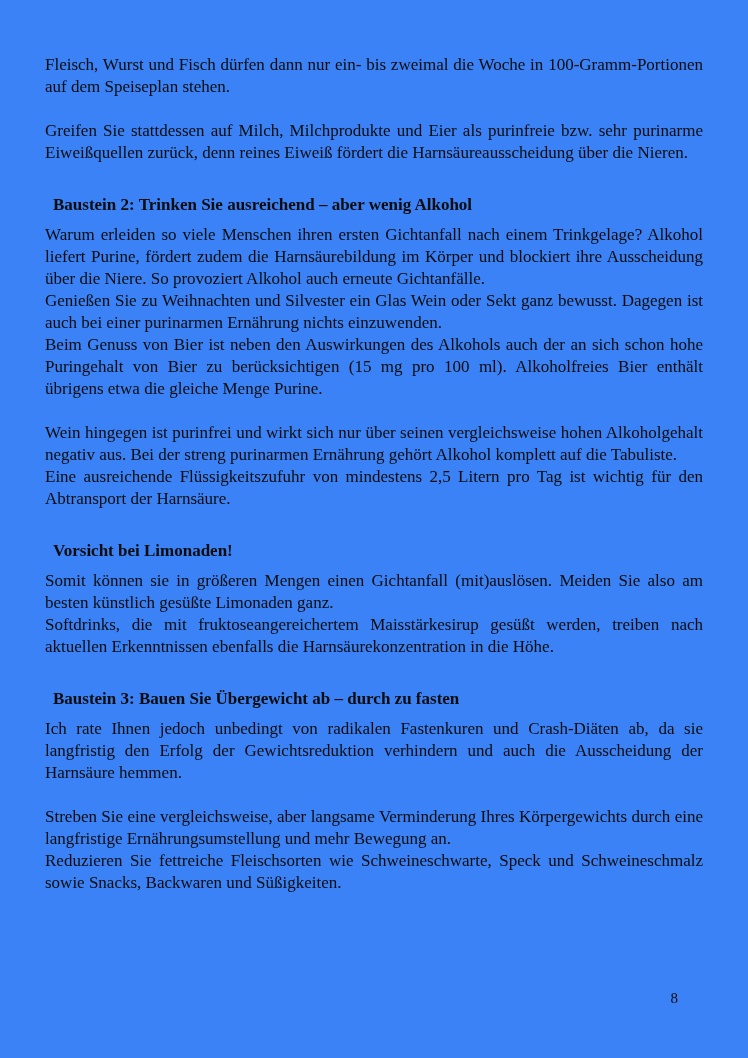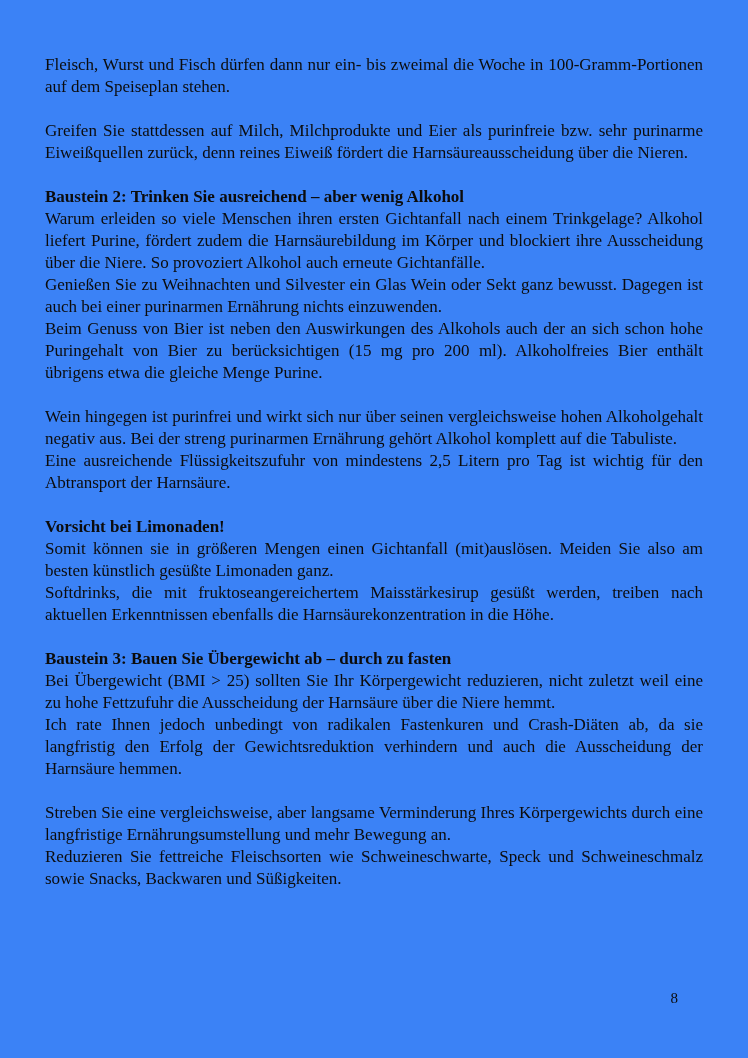--- a/index.html
+++ b/index.html
@@ -23,21 +23,21 @@
     width: 658px;
     font-size: 17px;
     line-height: 22px;
   }
   .para {
     margin: 0;
     text-align: justify;
     text-justify: inter-word;
   }
   .heading {
-    margin: 0;
+    margin: 8px;
     font-size: 17px;
     line-height: 22px;
     font-weight: bold;
     text-align: left;
   }
   .spacer {
     height: 22px;
   }
   .page-number {
     position: absolute;
@@ -56,34 +56,33 @@
 
     <p class="para">Fleisch, Wurst und Fisch dürfen dann nur ein- bis zweimal die Woche in 100-Gramm-Portionen auf dem Speiseplan stehen.</p>
     <div class="spacer"></div>
 
     <p class="para">Greifen Sie stattdessen auf Milch, Milchprodukte und Eier als purinfreie bzw. sehr purinarme Eiweißquellen zurück, denn reines Eiweiß fördert die Harnsäureausscheidung über die Nieren.</p>
     <div class="spacer"></div>
 
     <h2 class="heading">Baustein 2: Trinken Sie ausreichend – aber wenig Alkohol</h2>
     <p class="para">Warum erleiden so viele Menschen ihren ersten Gichtanfall nach einem Trinkgelage? Alkohol liefert Purine, fördert zudem die Harnsäurebildung im Körper und blockiert ihre Ausscheidung über die Niere. So provoziert Alkohol auch erneute Gichtanfälle.</p>
     <p class="para">Genießen Sie zu Weihnachten und Silvester ein Glas Wein oder Sekt ganz bewusst. Dagegen ist auch bei einer purinarmen Ernährung nichts einzuwenden.</p>
-    <p class="para">Beim Genuss von Bier ist neben den Auswirkungen des Alkohols auch der an sich schon hohe Puringehalt von Bier zu berücksichtigen (15 mg pro 200 ml). Alkoholfreies Bier enthält übrigens etwa die gleiche Menge Purine.</p>
+    <p class="para">Beim Genuss von Bier ist neben den Auswirkungen des Alkohols auch der an sich schon hohe Puringehalt von Bier zu berücksichtigen (15 mg pro 100 ml). Alkoholfreies Bier enthält übrigens etwa die gleiche Menge Purine.</p>
     <div class="spacer"></div>
 
     <p class="para">Wein hingegen ist purinfrei und wirkt sich nur über seinen vergleichsweise hohen Alkoholgehalt negativ aus. Bei der streng purinarmen Ernährung gehört Alkohol komplett auf die Tabuliste.</p>
     <p class="para">Eine ausreichende Flüssigkeitszufuhr von mindestens 2,5 Litern pro Tag ist wichtig für den Abtransport der Harnsäure.</p>
     <div class="spacer"></div>
 
     <h2 class="heading">Vorsicht bei Limonaden!</h2>
     <p class="para">Somit können sie in größeren Mengen einen Gichtanfall (mit)auslösen. Meiden Sie also am besten künstlich gesüßte Limonaden ganz.</p>
     <p class="para">Softdrinks, die mit fruktoseangereichertem Maisstärkesirup gesüßt werden, treiben nach aktuellen Erkenntnissen ebenfalls die Harnsäurekonzentration in die Höhe.</p>
     <div class="spacer"></div>
 
     <h2 class="heading">Baustein 3: Bauen Sie Übergewicht ab – durch zu fasten</h2>
-    <p class="para">Bei Übergewicht (BMI &gt; 25) sollten Sie Ihr Körpergewicht reduzieren, nicht zuletzt weil eine zu hohe Fettzufuhr die Ausscheidung der Harnsäure über die Niere hemmt.</p>
     <p class="para">Ich rate Ihnen jedoch unbedingt von radikalen Fastenkuren und Crash-Diäten ab, da sie langfristig den Erfolg der Gewichtsreduktion verhindern und auch die Ausscheidung der Harnsäure hemmen.</p>
     <div class="spacer"></div>
 
     <p class="para">Streben Sie eine vergleichsweise, aber langsame Verminderung Ihres Körpergewichts durch eine langfristige Ernährungsumstellung und mehr Bewegung an.</p>
     <p class="para">Reduzieren Sie fettreiche Fleischsorten wie Schweineschwarte, Speck und Schweineschmalz sowie Snacks, Backwaren und Süßigkeiten.</p>
 
   </div>
 
   <div class="page-number">8</div>
 </div>

